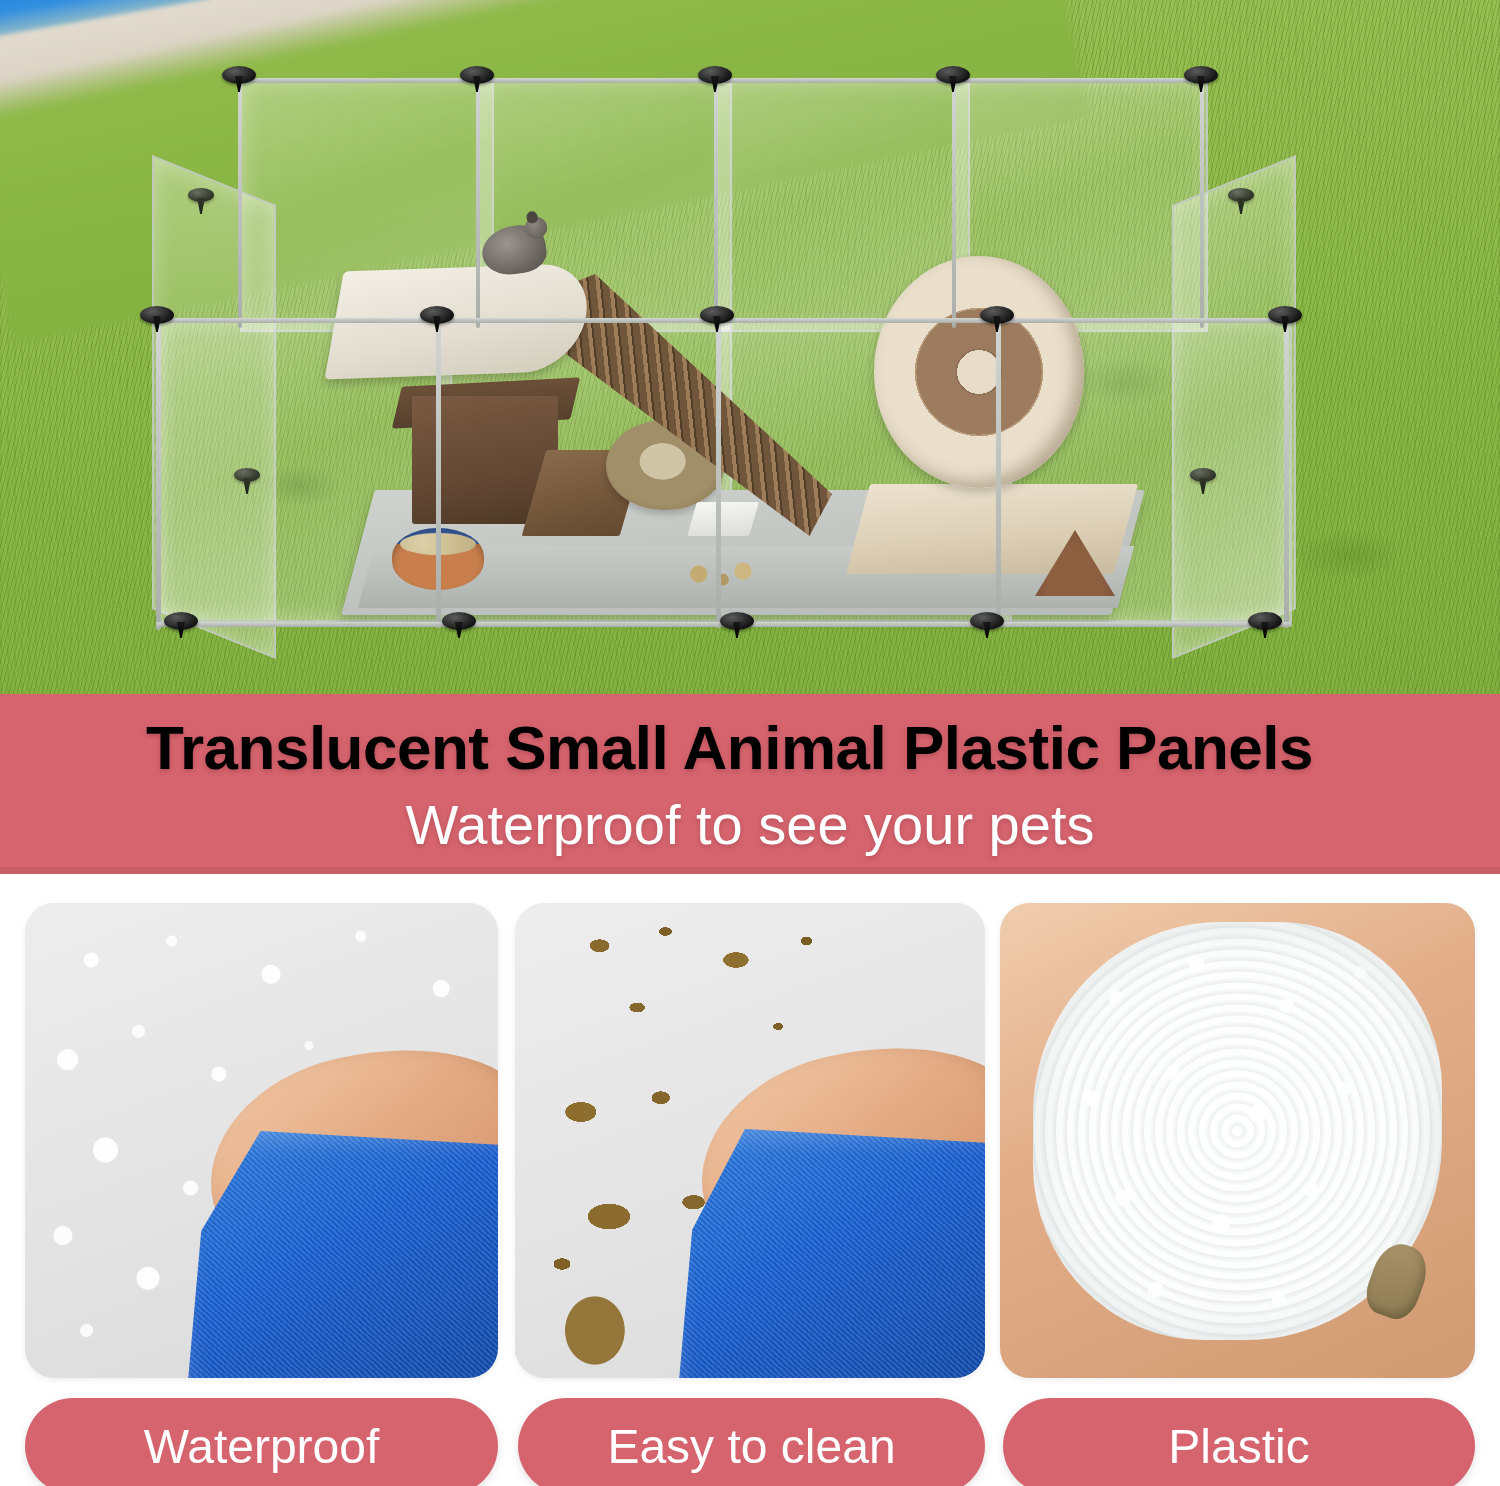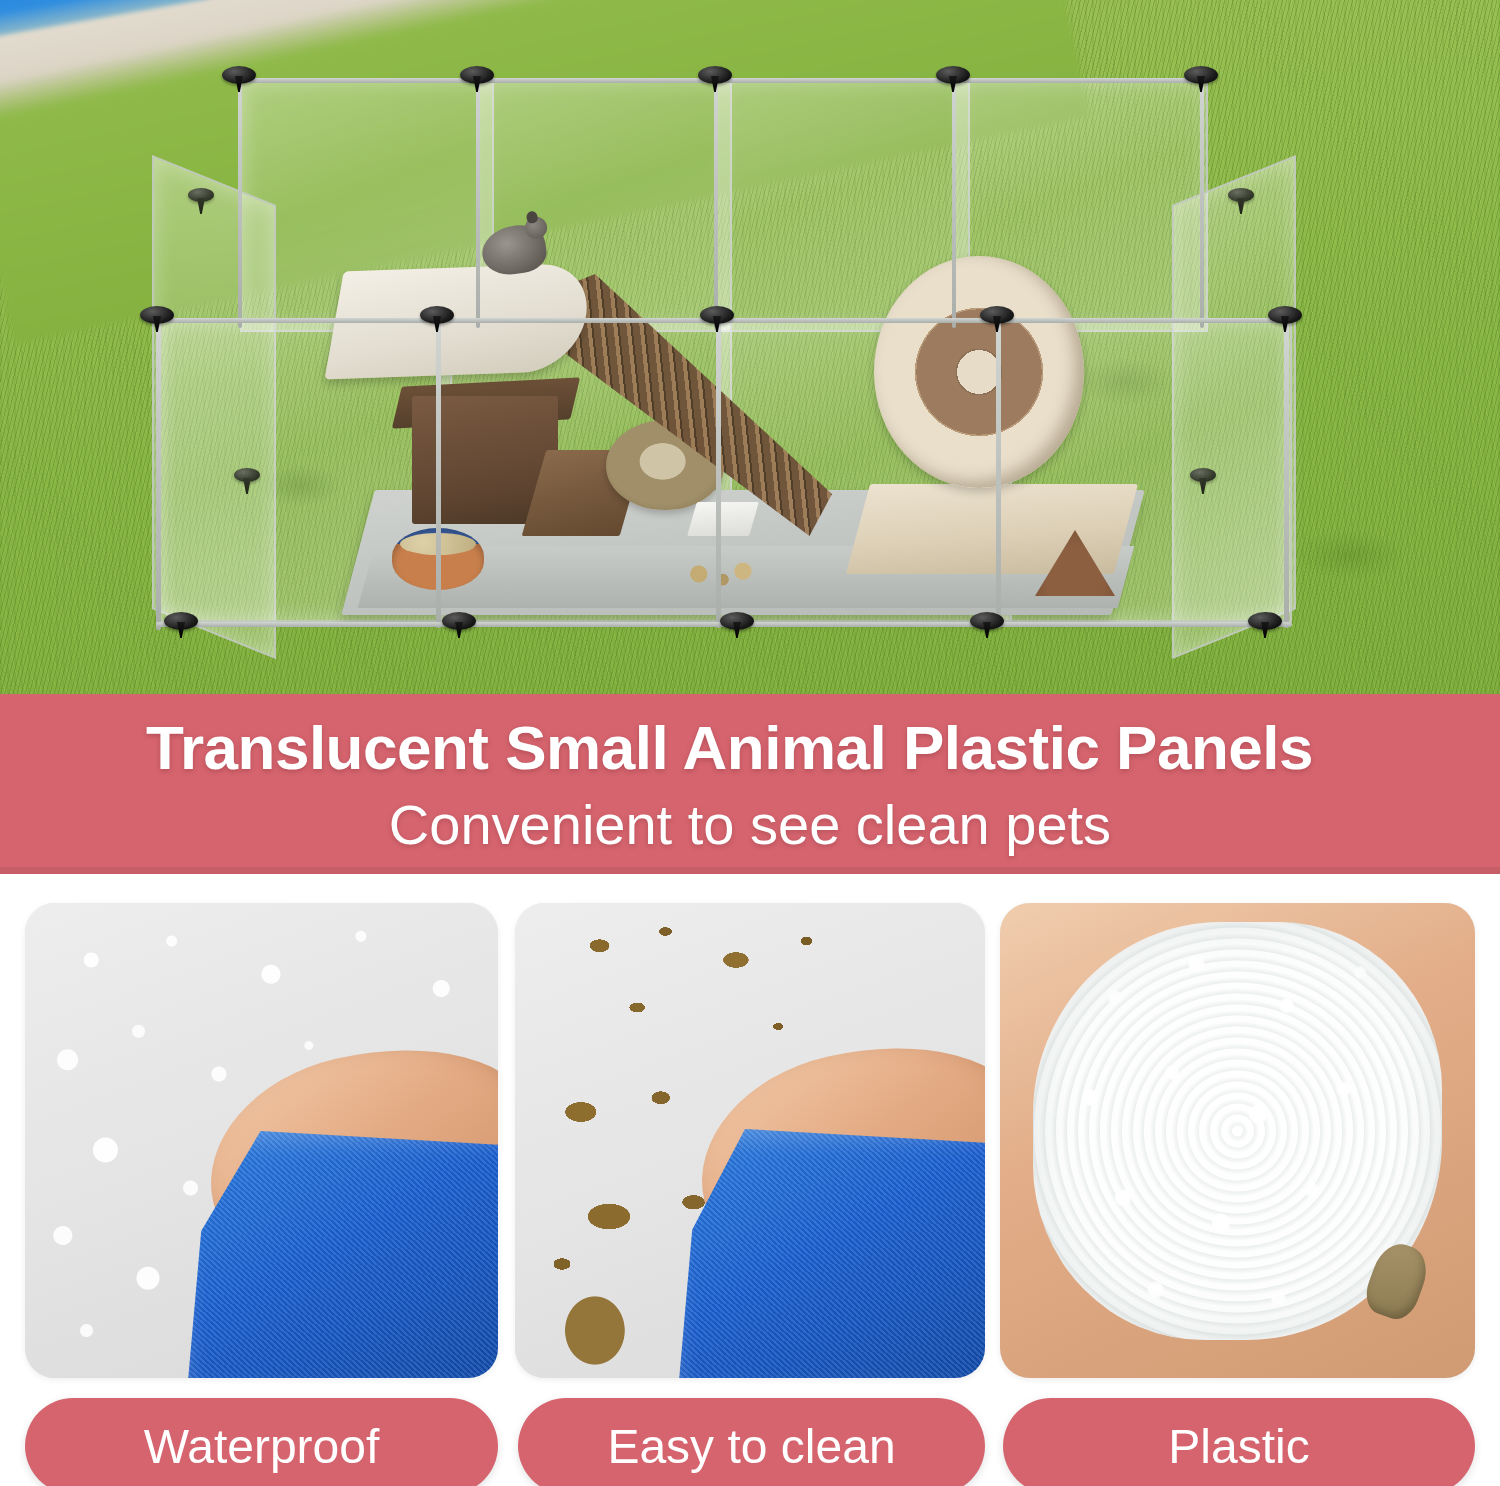--- a/index.html
+++ b/index.html
@@ -148,21 +148,21 @@
   .saltblock{
     position:absolute;left:562px;top:442px;width:62px;height:34px;
     background:linear-gradient(175deg,#f6f6f4,#dcdcd8);transform:skewX(-16deg);border-radius:2px;
   }
 
   
   .banner{position:absolute;left:0;top:694px;width:1500px;height:180px;background:#d5646e;}
   .banner-strip{position:absolute;left:0;bottom:0;width:1500px;height:7px;background:#c75d66;}
   .banner-title{
     position:absolute;left:0;top:18px;width:1459px;text-align:center;
-    color:#ffffff;font-size:62px;font-weight:bold;letter-spacing:-.5px;
+    color:#000000;font-size:62px;font-weight:bold;letter-spacing:-.5px;
     text-shadow:0 2px 5px rgba(120,40,50,.35);font-family:"Liberation Sans",sans-serif;
   }
   .banner-sub{
     position:absolute;left:0;top:98px;width:1500px;text-align:center;
     color:#fff;font-size:56px;font-weight:400;
     text-shadow:0 2px 5px rgba(120,40,50,.30);font-family:"Liberation Sans",sans-serif;
   }
 
   
   .feat{position:absolute;top:903px;height:475px;border-radius:30px;overflow:hidden;background:#e8e8e8;
@@ -353,21 +353,21 @@
       <div class="clip" style="left:34px;top:552px;"></div>
       <div class="clip" style="left:312px;top:552px;"></div>
       <div class="clip" style="left:590px;top:552px;"></div>
       <div class="clip" style="left:840px;top:552px;"></div>
       <div class="clip" style="left:1118px;top:552px;"></div>
     </div>
   </div>
 
   <div class="banner">
     <div class="banner-title">Translucent Small Animal Plastic Panels</div>
-    <div class="banner-sub">Convenient to see clean pets</div>
+    <div class="banner-sub">Waterproof to see your pets</div>
     <div class="banner-strip"></div>
   </div>
 
   <div class="feat f1">
     <div class="drops"></div>
     <div class="hand"></div>
     <div class="cloth"></div>
   </div>
 
   <div class="feat f2">

